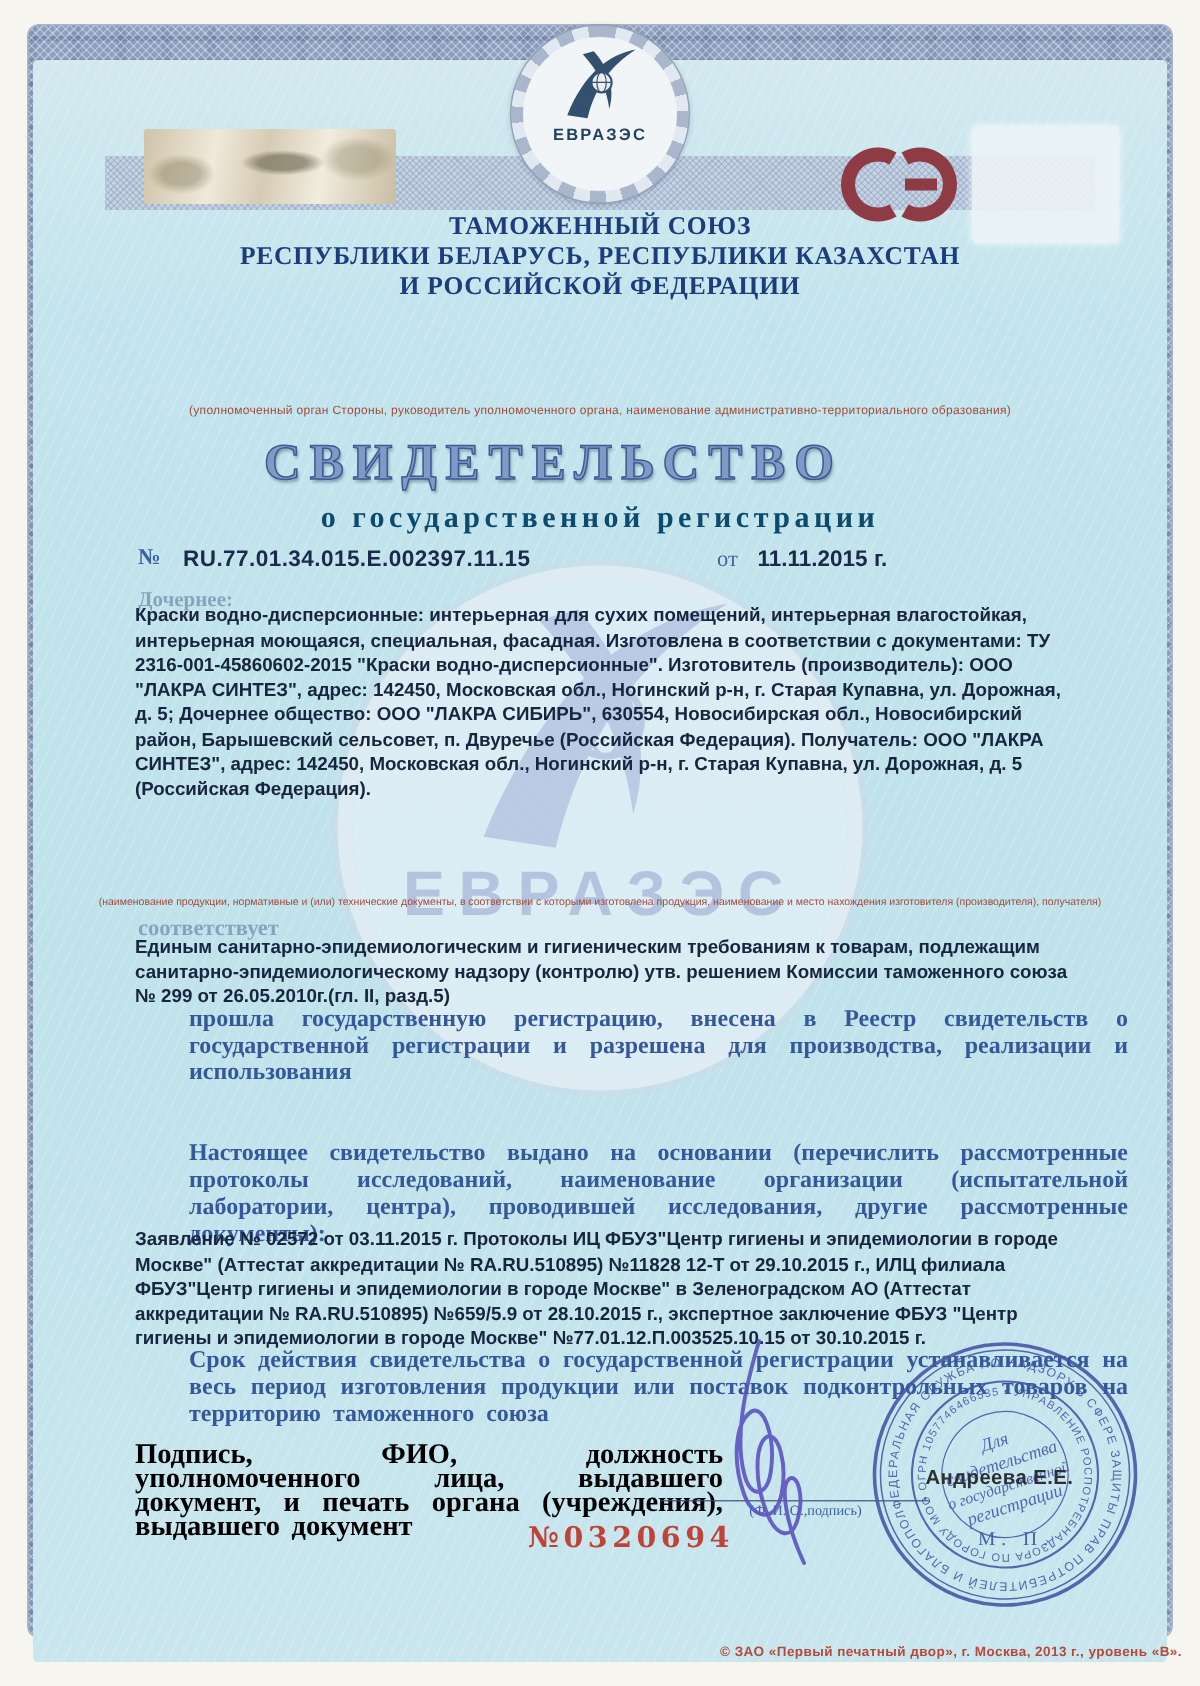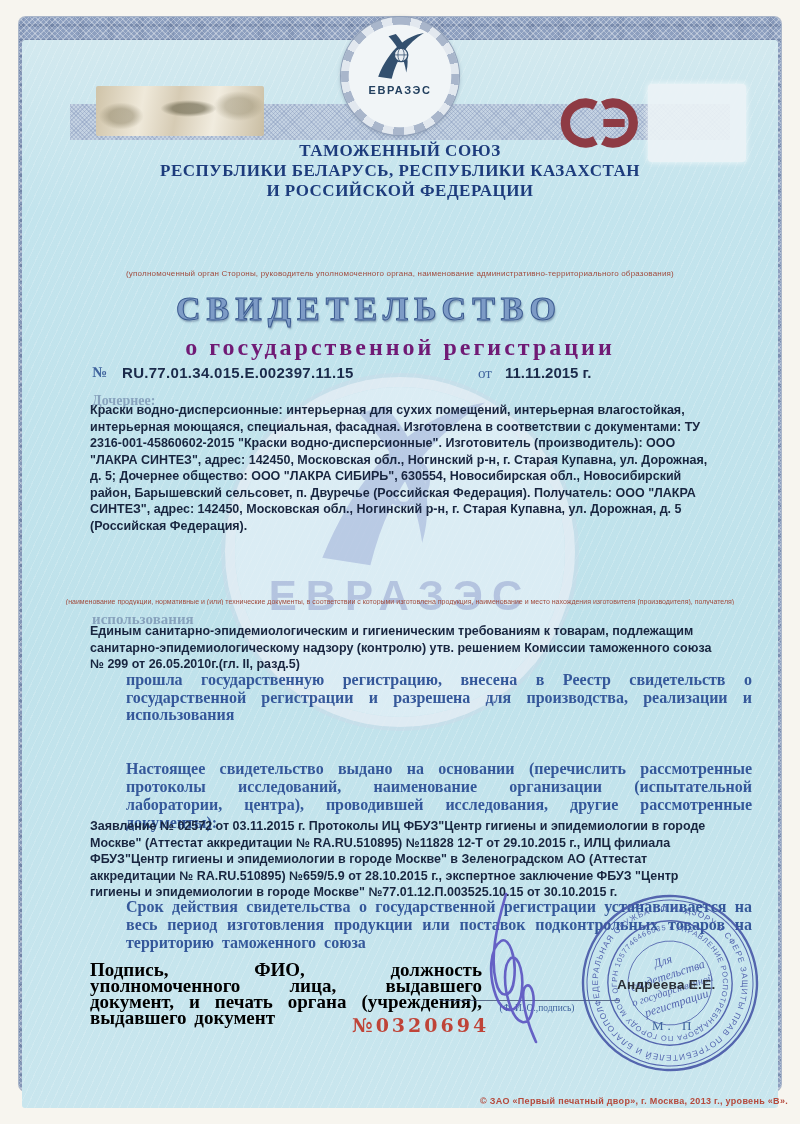--- a/index.html
+++ b/index.html
@@ -64,21 +64,21 @@
     font-family:"Liberation Sans", sans-serif; font-weight:bold; font-size:13px; line-height:16.5px;
     color:#1e2a4a; }
   .h-caption { position:absolute; left:50px; top:269px; width:700px; text-align:center; z-index:3;
     font-size:8px; color:#a14c3e; letter-spacing:.2px; }
 
   
   .t-main { position:absolute; left:0; top:290px; width:738px; text-align:center; z-index:3;
     font-family:"Liberation Serif", serif; font-weight:bold; font-size:34px; letter-spacing:6px;
     color:#7d9bc6; -webkit-text-stroke:1px #3c5b90; text-shadow:1px 2px 2px rgba(45,65,105,.45); }
   .t-sub { position:absolute; left:0; top:334px; width:800px; text-align:center; z-index:3;
-    font-family:"Liberation Serif", serif; font-weight:bold; font-size:24px; letter-spacing:3px; color:#701a75; }
+    font-family:"Liberation Serif", serif; font-weight:bold; font-size:20px; letter-spacing:3px; color:#0c4a6e; }
 
   
   .reg-row { position:absolute; left:90px; top:364px; width:620px; z-index:3; font-size:15px; }
   .reg-no-label { position:absolute; left:2px; top:0; font-family:"Liberation Serif",serif; color:#3f639d; font-weight:bold; }
   .reg-number { position:absolute; left:32px; top:0; font-weight:bold; color:#1b2a4a; letter-spacing:.3px; }
   .reg-date-label { position:absolute; left:388px; top:1px; font-family:"Liberation Serif",serif; color:#3f639d; }
   .reg-date { position:absolute; left:415px; top:0; font-weight:bold; color:#1b2a4a; }
 
   
   .faded-label { font-family:"Liberation Serif",serif; color:rgba(100,122,160,.62); font-weight:bold; }
@@ -182,21 +182,21 @@
       <span class="reg-number">RU.77.01.34.015.E.002397.11.15</span>
       <span class="reg-date-label">от</span>
       <span class="reg-date">11.11.2015 г.</span>
     </div>
 
     <div class="faded-label lbl-product">Дочернее:</div>
     <div class="p-sans p-product">Краски водно-дисперсионные: интерьерная для сухих помещений, интерьерная влагостойкая, интерьерная моющаяся, специальная, фасадная. Изготовлена в соответствии с документами: ТУ 2316-001-45860602-2015 "Краски водно-дисперсионные". Изготовитель (производитель): ООО "ЛАКРА СИНТЕЗ", адрес: 142450, Московская обл., Ногинский р-н, г. Старая Купавна, ул. Дорожная, д. 5; Дочернее общество: ООО "ЛАКРА СИБИРЬ", 630554, Новосибирская обл., Новосибирский район, Барышевский сельсовет, п. Двуречье (Российская Федерация).  Получатель: ООО "ЛАКРА СИНТЕЗ", адрес: 142450, Московская обл., Ногинский р-н, г. Старая Купавна, ул. Дорожная, д. 5 (Российская Федерация).</div>
 
     <div class="cap-tiny">(наименование продукции, нормативные и (или) технические документы, в соответствии с которыми изготовлена продукция, наименование и место нахождения изготовителя (производителя), получателя)</div>
 
-    <div class="faded-label lbl-comply">использования</div>
+    <div class="faded-label lbl-comply">соответствует</div>
     <div class="p-sans p-comply">Единым санитарно-эпидемиологическим и гигиеническим требованиям к товарам, подлежащим санитарно-эпидемиологическому надзору (контролю) утв. решением Комиссии таможенного союза № 299 от 26.05.2010г.(гл. II, разд.5)</div>
 
     <div class="p-serif p-regstate">прошла государственную регистрацию, внесена в Реестр свидетельств о государственной регистрации и разрешена для производства, реализации и использования</div>
 
     <div class="p-serif p-basis">Настоящее свидетельство выдано на основании (перечислить рассмотренные протоколы исследований, наименование организации (испытательной лаборатории, центра), проводившей исследования, другие рассмотренные документы):</div>
     <div class="p-sans p-docs">Заявление № 02572 от 03.11.2015 г. Протоколы ИЦ ФБУЗ"Центр гигиены и эпидемиологии в городе Москве" (Аттестат аккредитации № RA.RU.510895) №11828 12-Т от 29.10.2015 г., ИЛЦ филиала ФБУЗ"Центр гигиены и эпидемиологии в городе Москве" в Зеленоградском АО (Аттестат аккредитации № RA.RU.510895) №659/5.9 от 28.10.2015 г., экспертное заключение ФБУЗ "Центр гигиены и эпидемиологии в городе Москве" №77.01.12.П.003525.10.15 от 30.10.2015 г.</div>
 
     <div class="p-serif p-validity">Срок действия свидетельства о государственной регистрации устанавливается на весь период изготовления продукции или поставок подконтрольных товаров на территорию таможенного союза</div>
 
     <div class="p-signblock">Подпись, ФИО, должность уполномоченного лица, выдавшего документ, и печать органа (учреждения), выдавшего документ</div>

